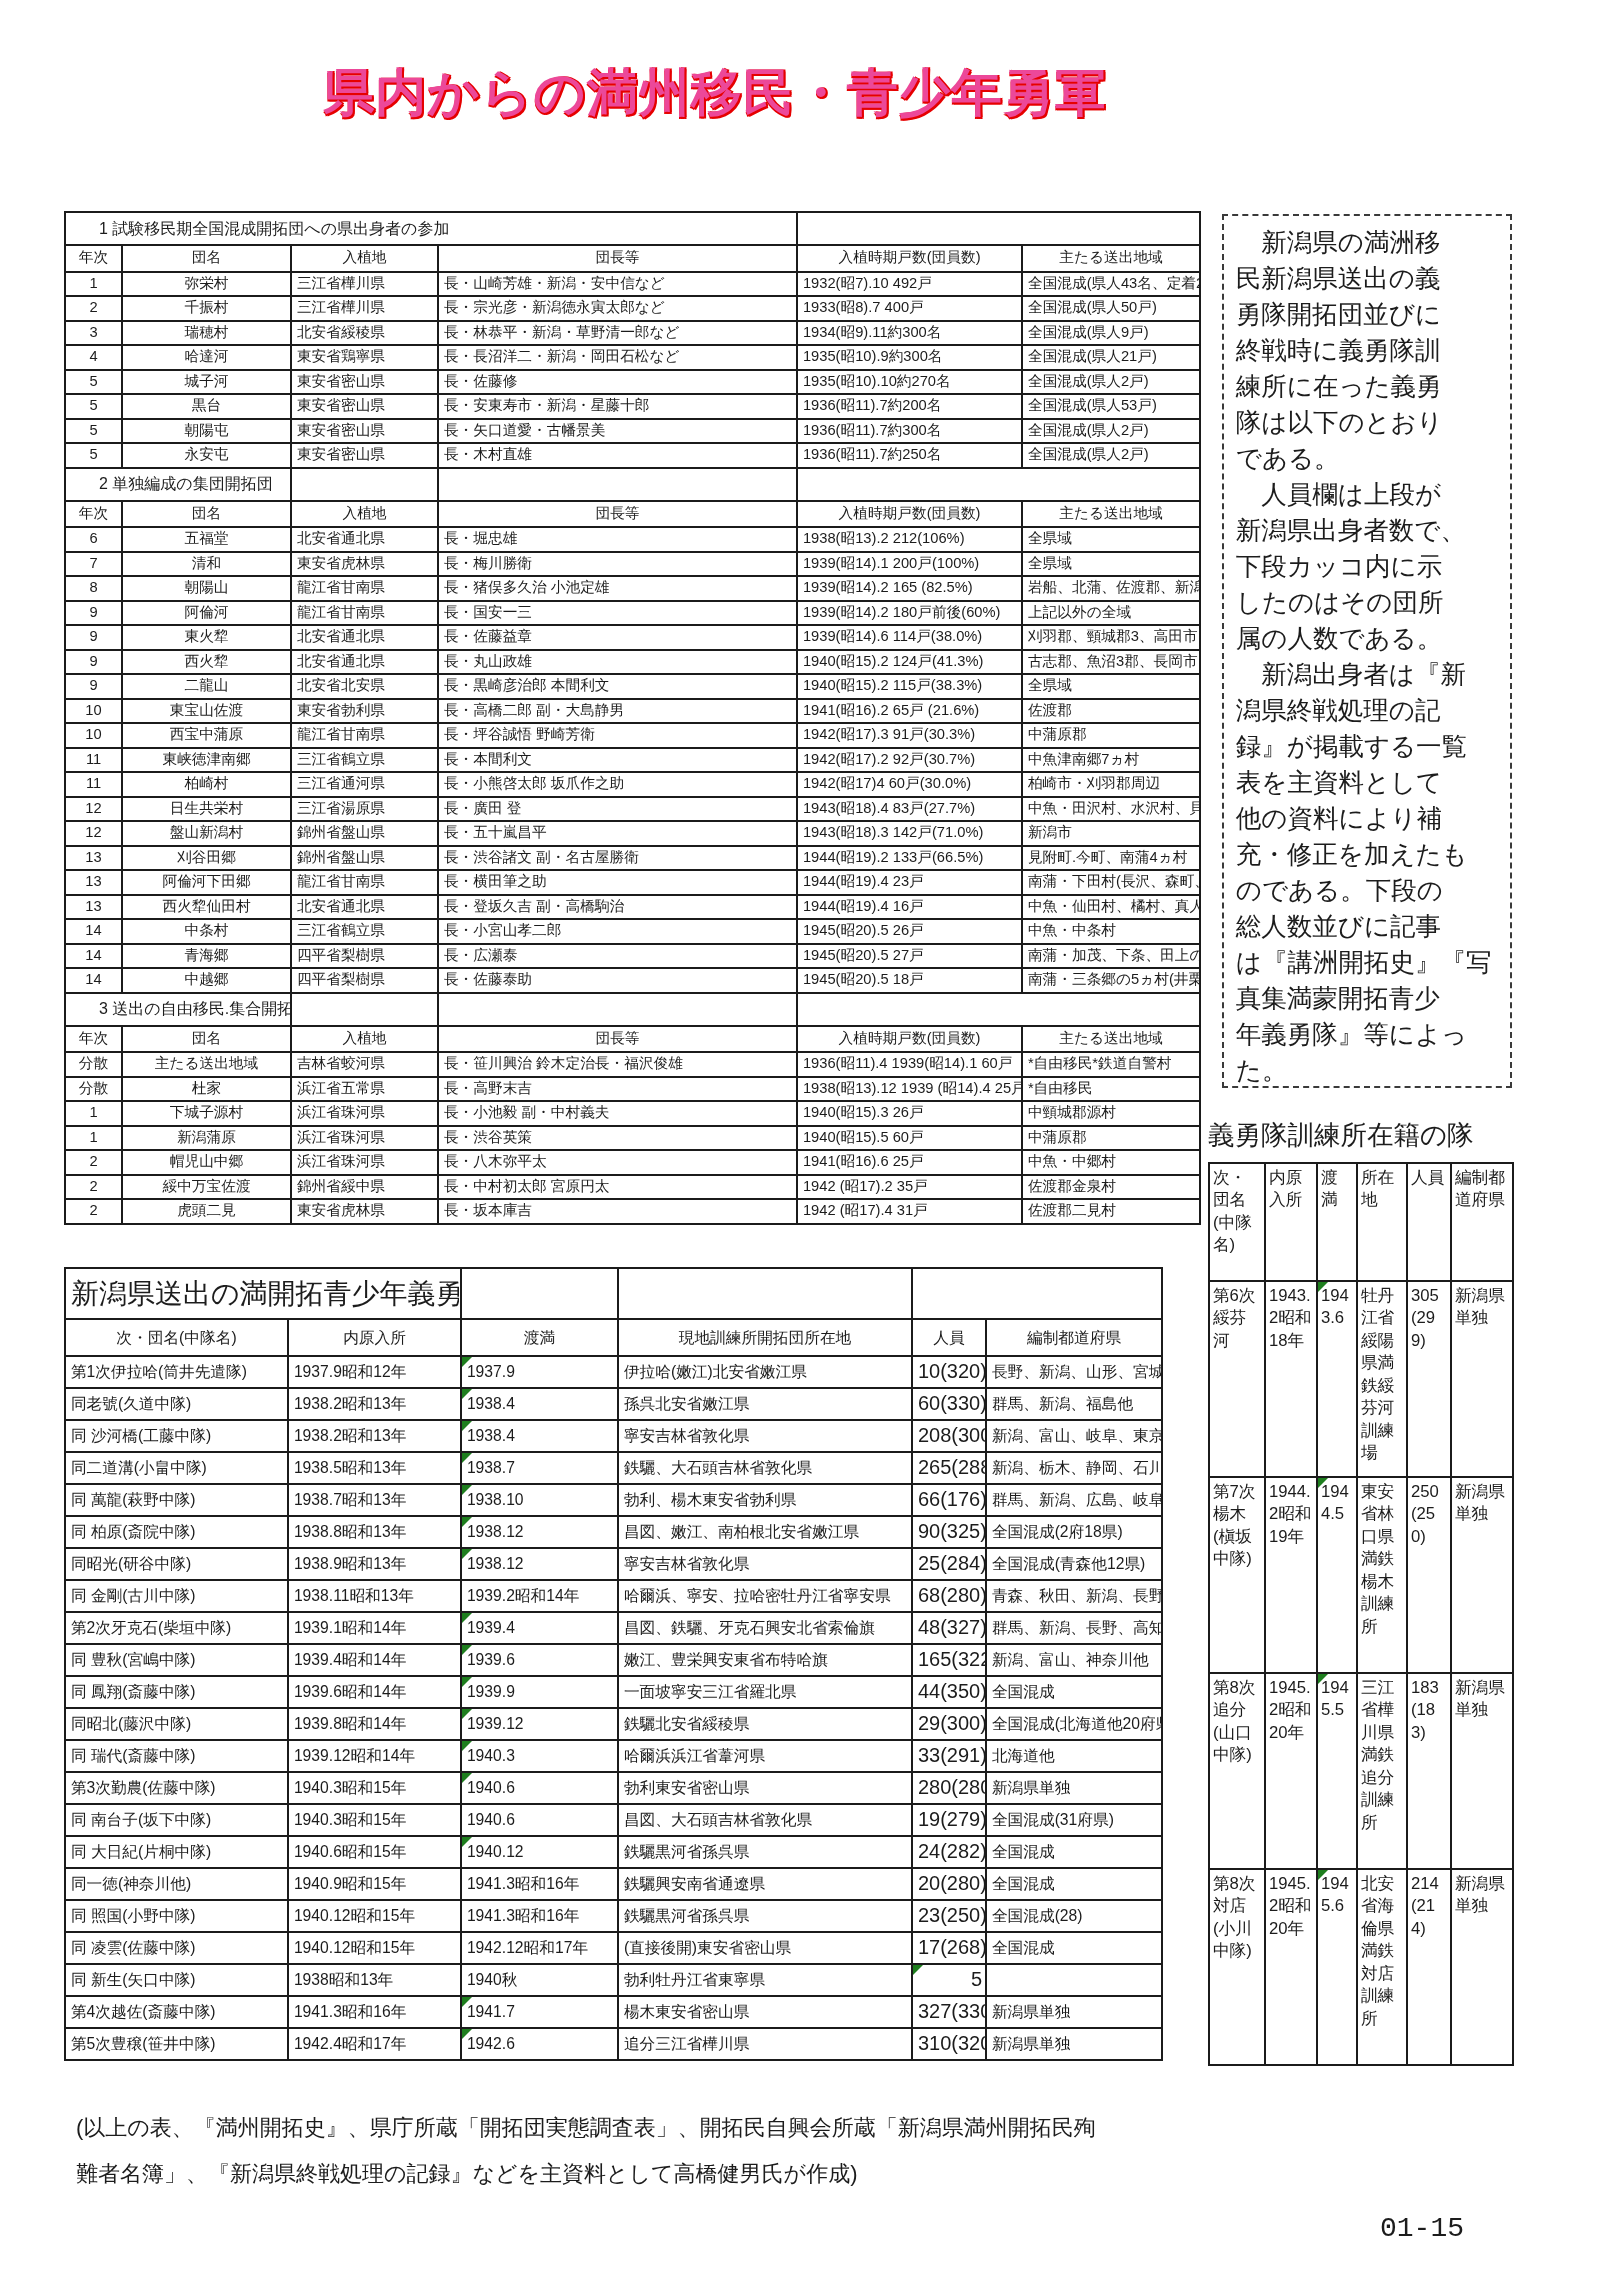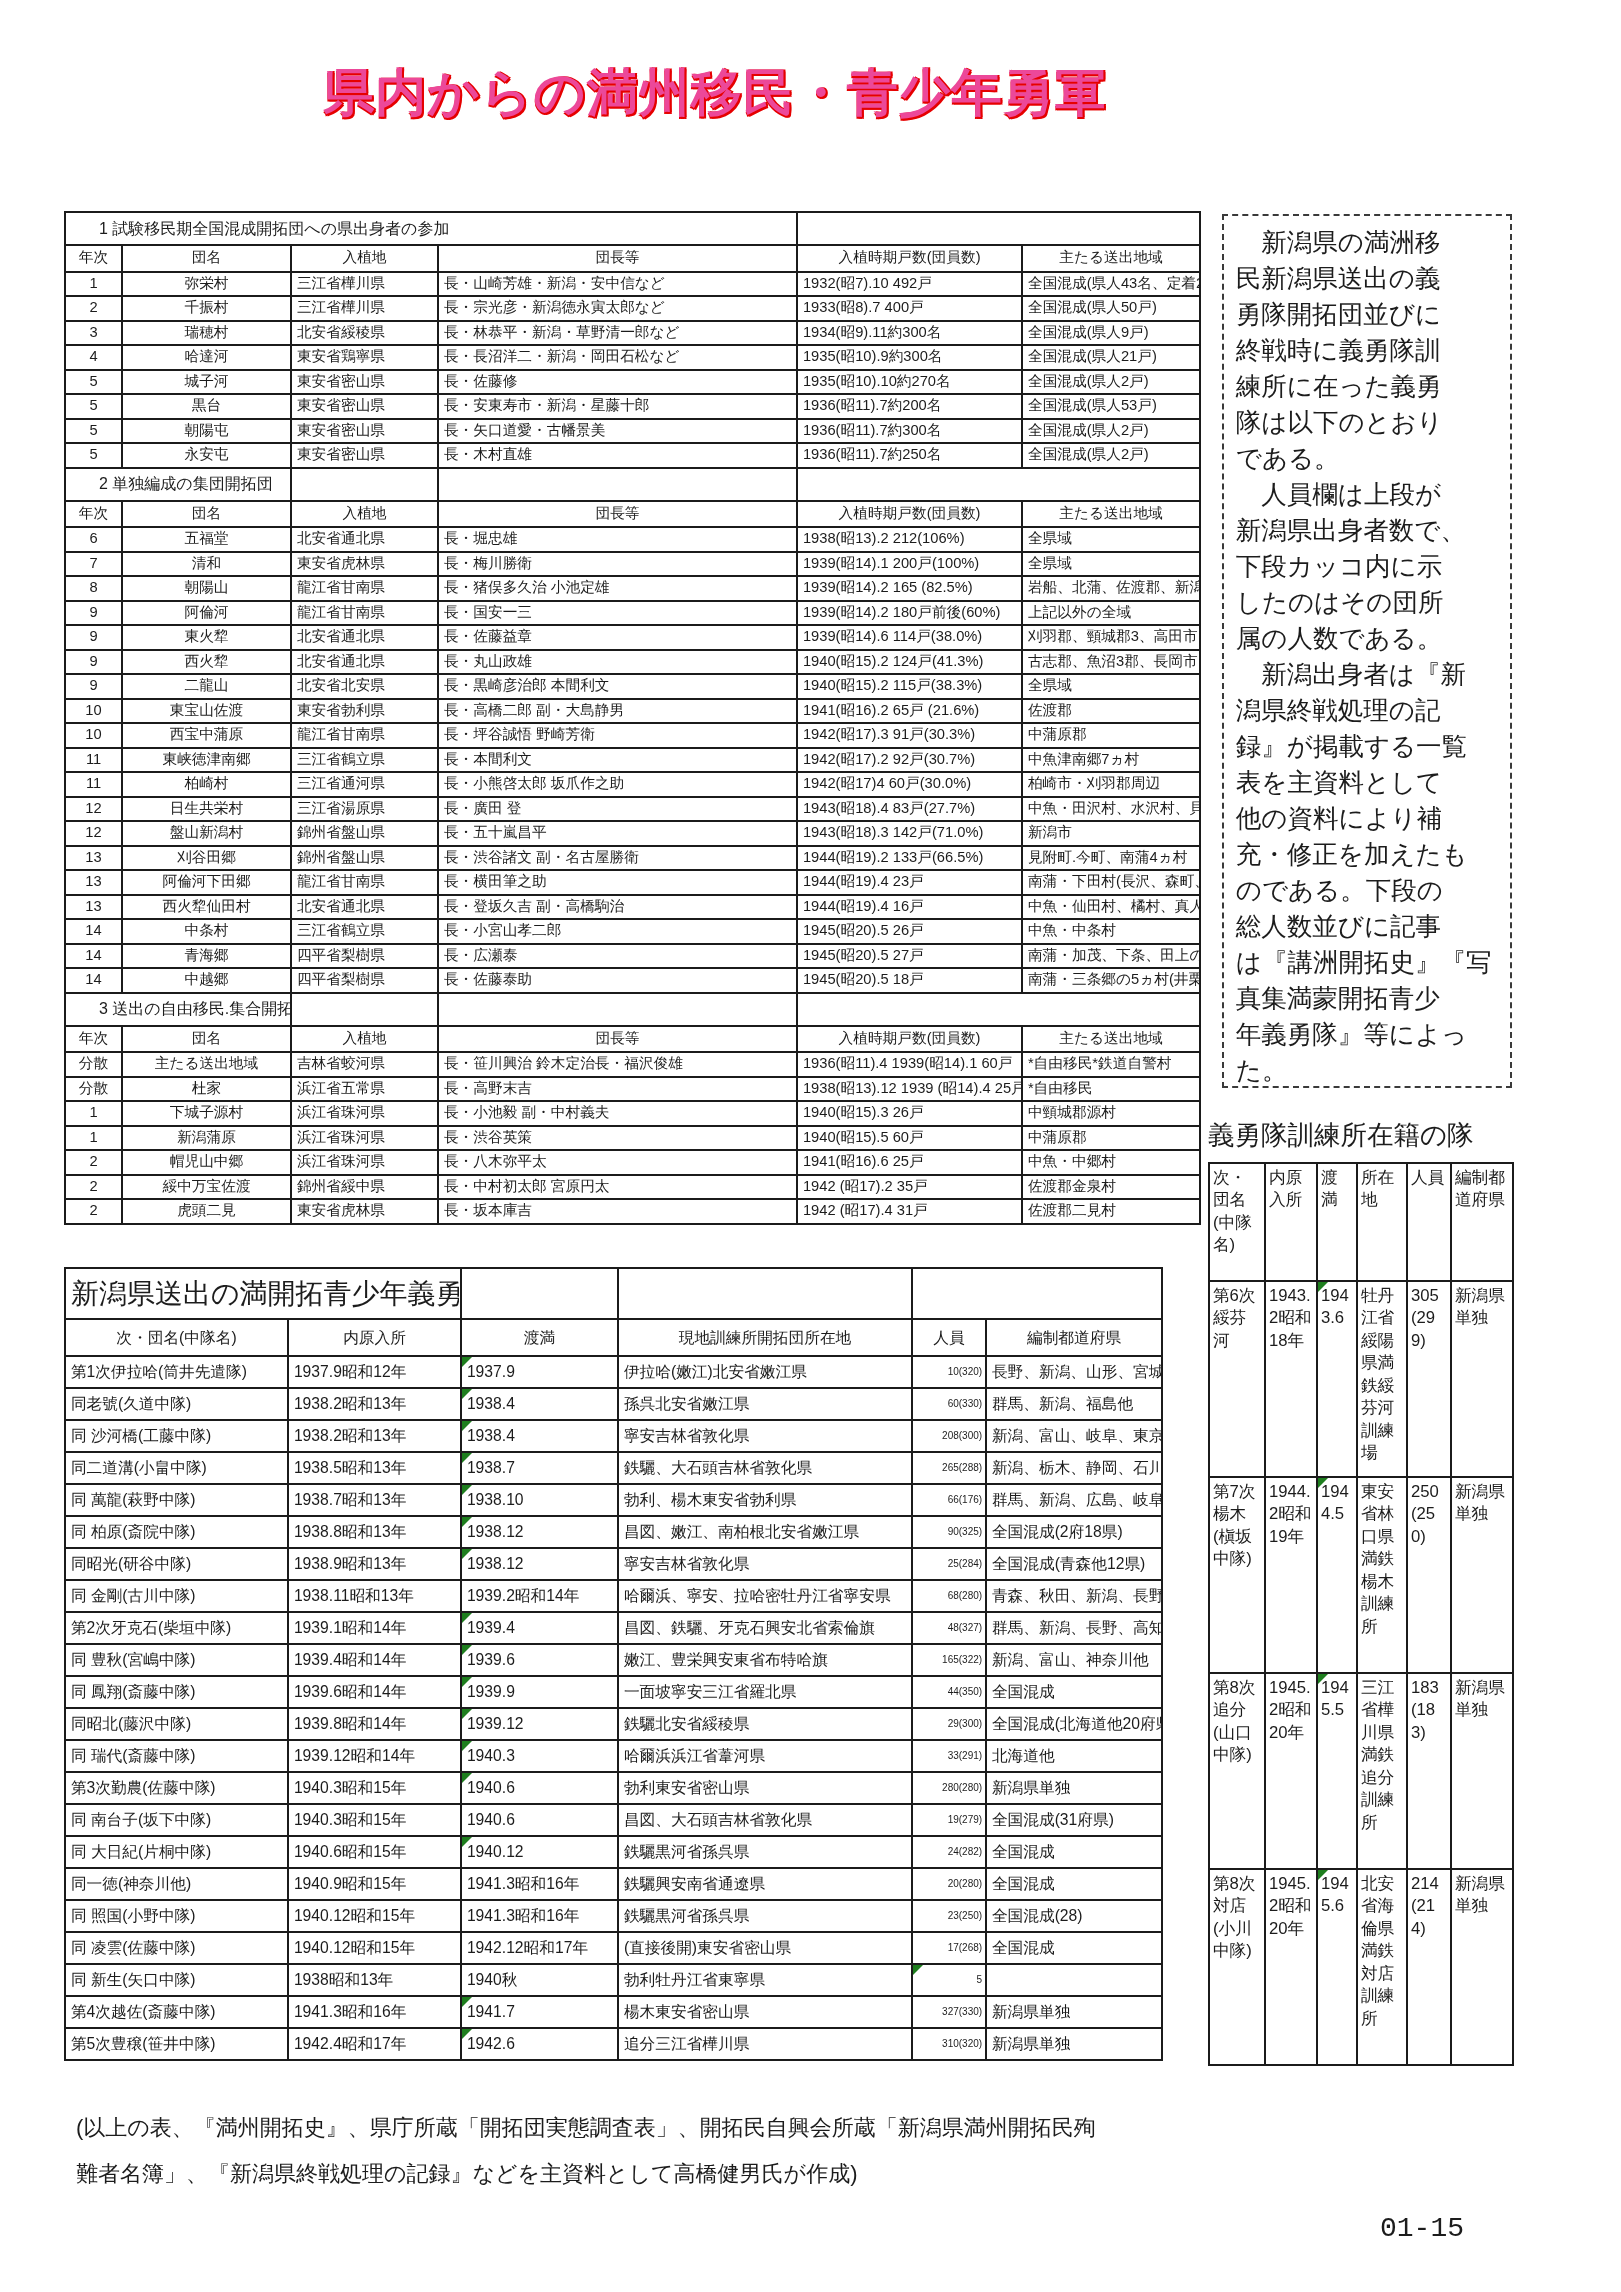--- a/index.html
+++ b/index.html
@@ -34,21 +34,21 @@
   .t123 tr.sec td { height:33px; font-size:16px; text-align:left;padding-left:33px; }
   
   .youth-wrap { position:absolute; left:64px; top:1267px; width:1098px; }
   .youth { width:1098px; }
   .youth col:nth-child(1){width:223px;} .youth col:nth-child(2){width:173px;}
   .youth col:nth-child(3){width:157px;} .youth col:nth-child(4){width:294px;}
   .youth col:nth-child(5){width:74px;}  .youth col:nth-child(6){width:176px;}
   .youth td, .youth th { height:32px; font-size:15.7px; line-height:19.6px; }
   .youth thead th { text-align:center; height:37px; font-size:15.7px; }
   .youth tr.sec td { height:51px; font-size:28px;border-radius:18px; }
-  .youth td:nth-child(5){ font-size:10px; text-align:right; padding-right:2.9px;}
+  .youth td:nth-child(5){ font-size:20px; text-align:right; padding-right:2.9px;}
   
   .sidebar {
     position:absolute; left:1222px; top:214px; width:290px; height:874px;
     border:2.9px dashed #3a3a3a; padding:7.8px 9.8px 0 11.8px;
     font-size:25.5px; line-height:36px; white-space:pre-line; overflow:hidden;
   }
   
   .training-label { position:absolute; left:1208px; top:1117px; font-size:26.5px; white-space:nowrap; }
   .training-wrap { position:absolute; left:1208px; top:1162px; width:304px; }
   .training { width:304px; }

